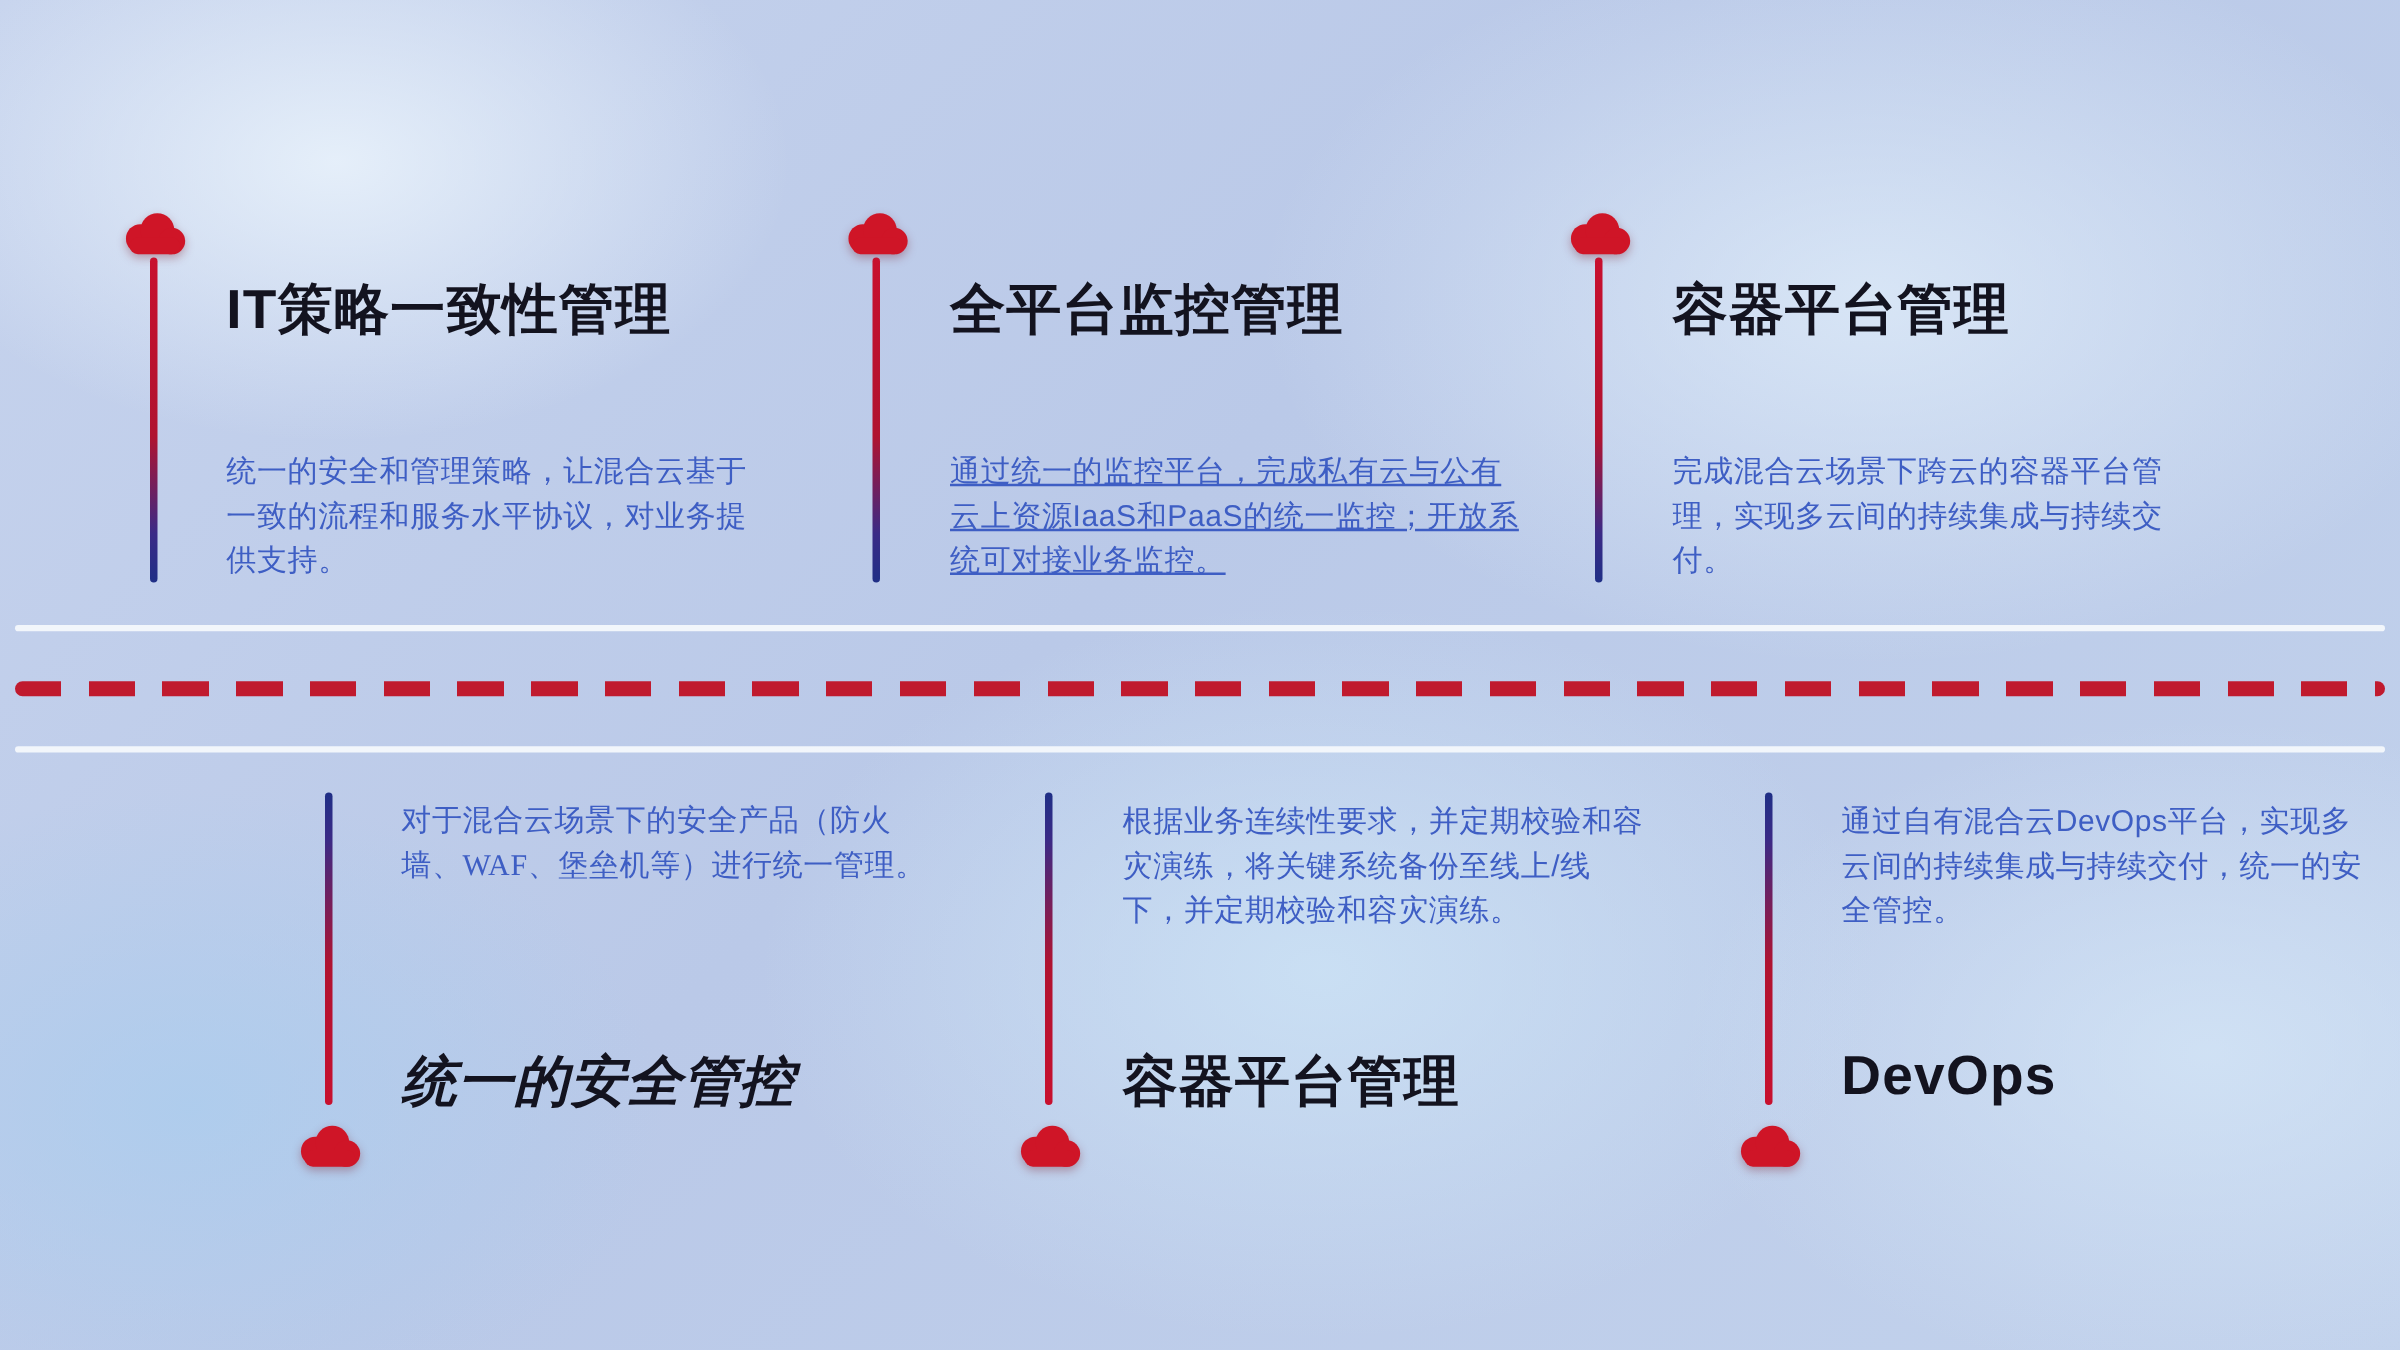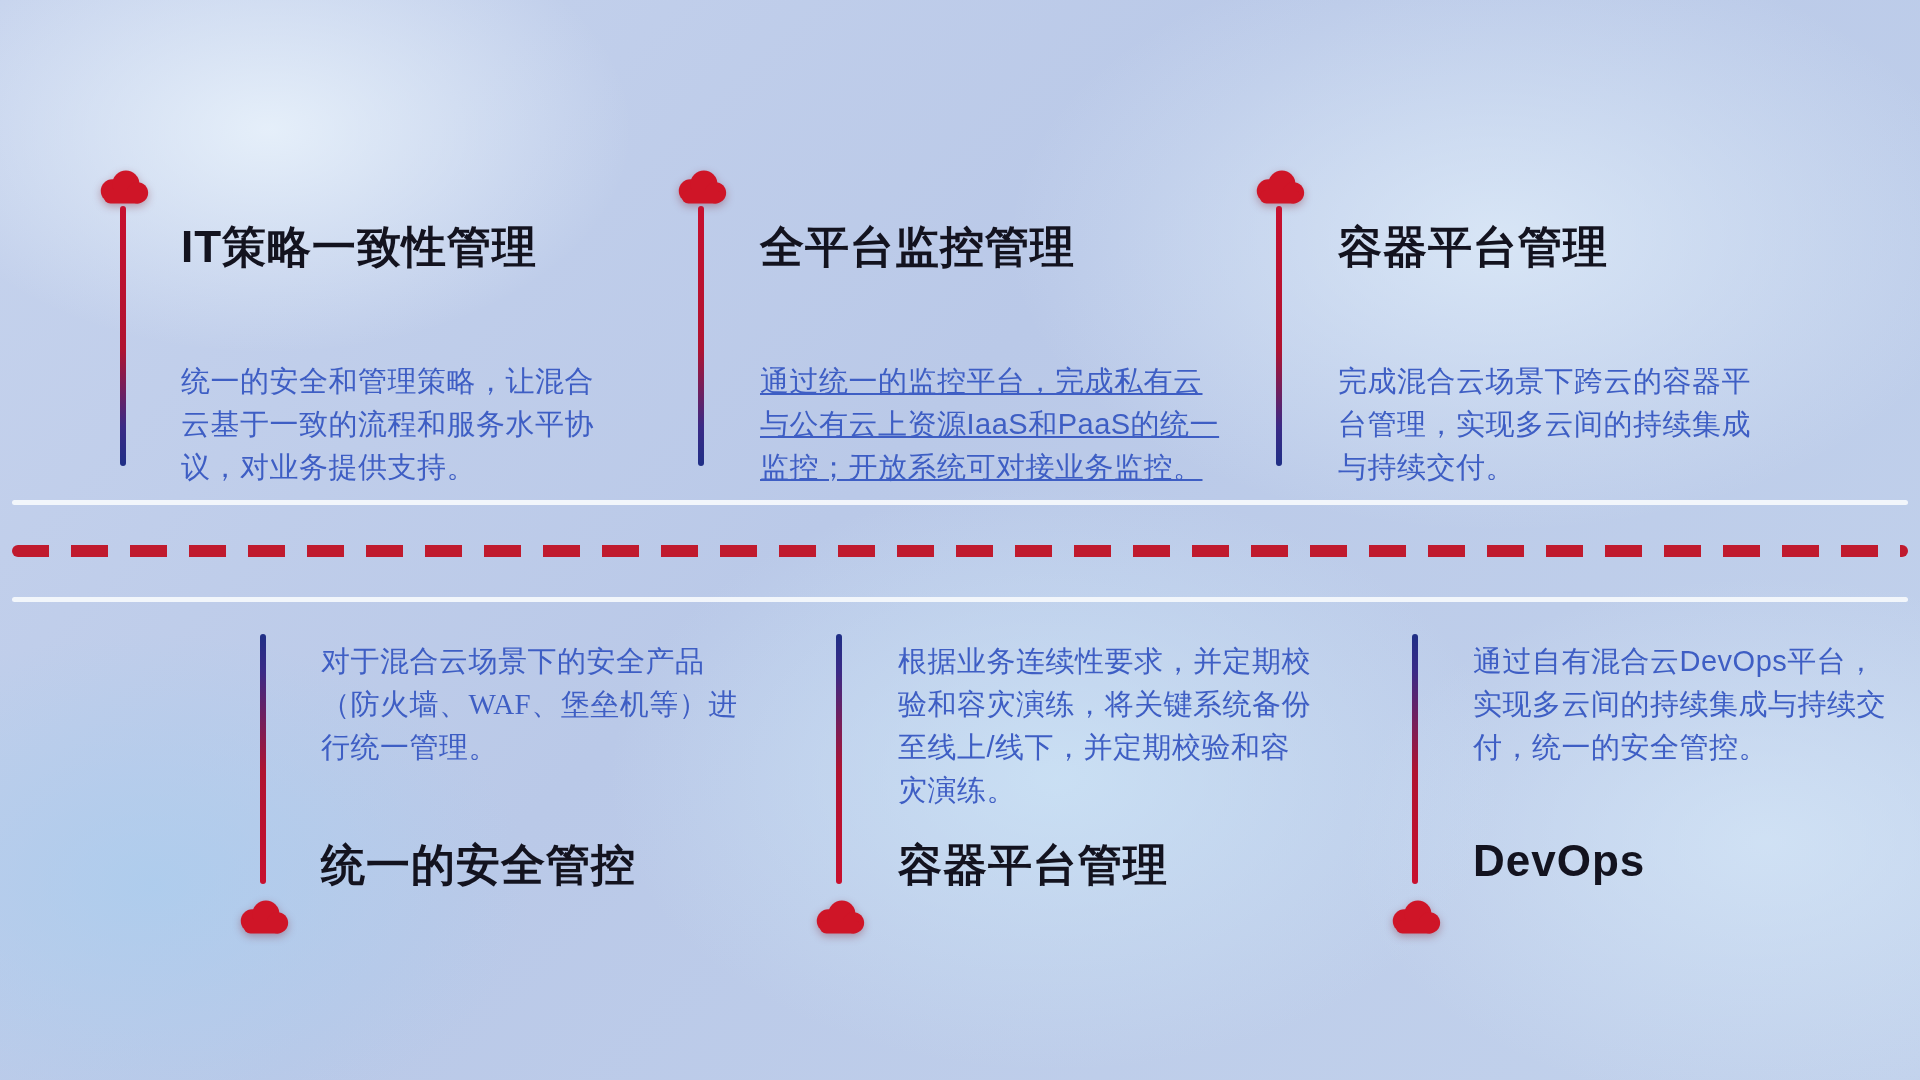--- a/index.html
+++ b/index.html
@@ -55,21 +55,21 @@
     margin: 0;
     font-size: 44px;
     font-weight: 700;
     color: #13131f;
     letter-spacing: 1px;
     white-space: nowrap;
   }
   .feature-desc {
     position: absolute;
     margin: 0;
-    font-size: 29px;
+    font-size: 24px;
     line-height: 1.48;
     color: #3e5ec4;
     letter-spacing: 0.5px;
   }
   .divider-line {
     position: absolute;
     left: 12px;
     width: 1896px;
     height: 5px;
     background: #f4f8fc;
@@ -142,21 +142,21 @@
 
 <div>
   <div class="divider-line" style="top:500px;"></div>
   <div class="dashed-line" style="top:545px;"></div>
   <div class="divider-line" style="top:597px;"></div>
 </div>
 
 <div class="col">
   <span class="stem up" style="left:260px; top:634px; height:250px;"></span>
   <p class="feature-desc" style="left:321px; top:640px; width:430px;font-family:Liberation Serif, serif;">对于混合云场景下的安全产品（防火墙、WAF、堡垒机等）进行统一管理。</p>
-  <h2 class="feature-title" style="left:321px; top:836px;">统一的安全管控</h2>
+  <h2 class="feature-title" style="left:321px; top:836px;font-style:italic;">统一的安全管控</h2>
   <span class="cloud" style="left:234px; top:898px;">
     <svg viewBox="0 0 60 40" xmlns="http://www.w3.org/2000/svg">
       <g fill="#cf1527">
         <circle cx="19" cy="23" r="12"></circle>
         <circle cx="33" cy="16" r="14"></circle>
         <circle cx="45" cy="25" r="11"></circle>
         <rect x="10" y="22" width="42" height="14" rx="7"></rect>
       </g>
     </svg>
   </span>

